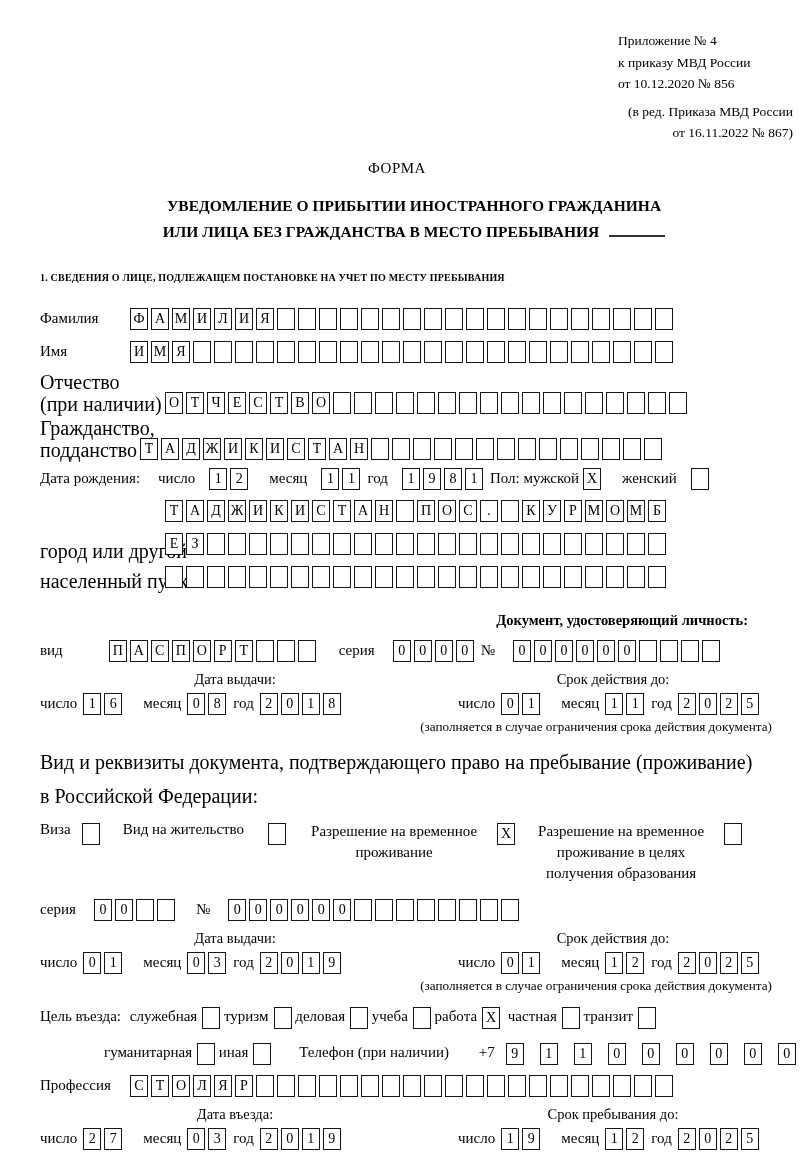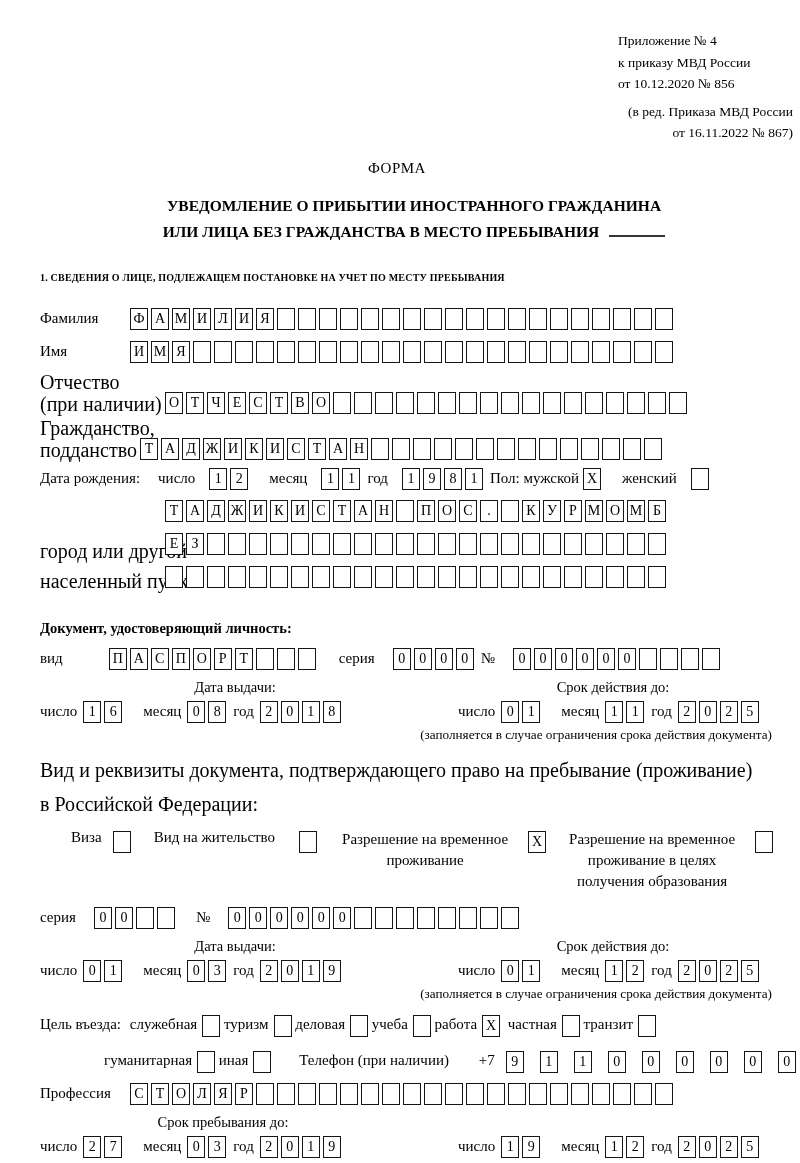--- a/index.html
+++ b/index.html
@@ -33,39 +33,39 @@
     text-align:center; font-size:14px; line-height:20px;
     vertical-align:middle; background:#fff;
   }
   .w90 { width:90px; flex:0 0 90px; }
   .w100 { width:100px; flex:0 0 100px; }
   .w125 { width:125px; flex:0 0 125px; }
 
   .boxes-stack .strip { display:block; margin-bottom:7px; }
 
   
-  .center-heading { text-align:left; font-weight:bold; font-size:14.5px; margin-top:24px; padding-right:40px; }
+  .center-heading { text-align:right; font-weight:bold; font-size:14.5px; margin-top:16px; padding-right:40px; }
 
   
   .date-heads { display:flex; margin-top:8px; font-size:14.5px; font-weight:normal; }
   .date-heads .dh-left { width:390px; text-align:center; }
   .date-heads .dh-right { width:330px; text-align:center; margin-left:18px; }
   .date-row { display:flex; margin-top:2px; }
   .date-grp { white-space:nowrap; line-height:26px; }
   .date-grp .lbl { margin-right:6px; }
   .dg-left { width:390px; }
   .dg-right { margin-left:28px; }
   .mini-gap { display:inline-block; width:10px; }
   .note-right { text-align:right; padding-right:16px; font-size:13.2px; margin-top:3px; }
 
   .plain-line { font-size:20px; margin-top:10px; line-height:1.7; }
 
   
   .chk-row { display:flex; align-items:flex-start; margin-top:8px; font-size:15px; }
-  .chk-item { display:flex; align-items:flex-start; white-space:nowrap;margin-left:31px; }
+  .chk-item { display:flex; align-items:flex-start; white-space:nowrap; }
   .chk-item .cbox { margin-left:8px; margin-top:2px; }
   .chk-label-stack { text-align:center; line-height:21px; }
   .chk-label-stack span { display:block; }
 
   
   .purpose-line { font-size:15px; line-height:27px; white-space:nowrap; margin-top:9px; }
   .purpose-line .cbox { margin-left:5px; margin-right:11px; }
   .purpose-line .cbox:last-child { margin-right:0; }
   .indent65 { margin-left:64px; }
 </style>
@@ -265,20 +265,21 @@
     <span>Телефон (при наличии)</span>
     <span style="margin-left:26px;margin-right:6px;">+7</span><span><span class="cbox">9</span><span class="cbox">1</span><span class="cbox">1</span><span class="cbox">0</span><span class="cbox">0</span><span class="cbox">0</span><span class="cbox">0</span><span class="cbox">0</span><span class="cbox">0</span></span>
   </div>
 
   <div class="row" style="margin-top:6px;">
     <span class="lbl w90">Профессия</span>
     <span class="strip"><span class="cbox">С</span><span class="cbox">Т</span><span class="cbox">О</span><span class="cbox">Л</span><span class="cbox">Я</span><span class="cbox">Р</span><span class="cbox"></span><span class="cbox"></span><span class="cbox"></span><span class="cbox"></span><span class="cbox"></span><span class="cbox"></span><span class="cbox"></span><span class="cbox"></span><span class="cbox"></span><span class="cbox"></span><span class="cbox"></span><span class="cbox"></span><span class="cbox"></span><span class="cbox"></span><span class="cbox"></span><span class="cbox"></span><span class="cbox"></span><span class="cbox"></span><span class="cbox"></span><span class="cbox"></span></span>
   </div>
 
   <div class="date-heads">
+    <span class="dh-left">Дата въезда:</span>
     <span class="dh-right">Срок пребывания до:</span>
   </div>
   <div class="date-row">
     <span class="date-grp dg-left">
       <span class="lbl">число</span><span><span class="cbox">2</span><span class="cbox">7</span></span>
       <span class="mini-gap"></span>
       <span class="lbl">месяц</span><span><span class="cbox">0</span><span class="cbox">3</span></span>
       <span class="lbl">год</span><span><span class="cbox">2</span><span class="cbox">0</span><span class="cbox">1</span><span class="cbox">9</span></span>
     </span>
     <span class="date-grp dg-right">

